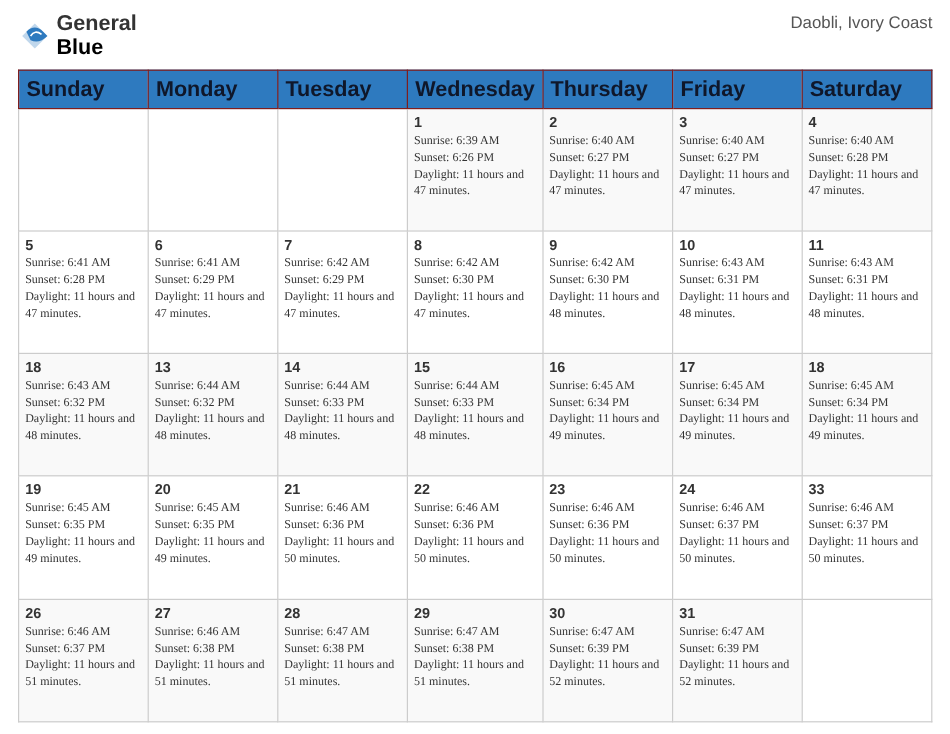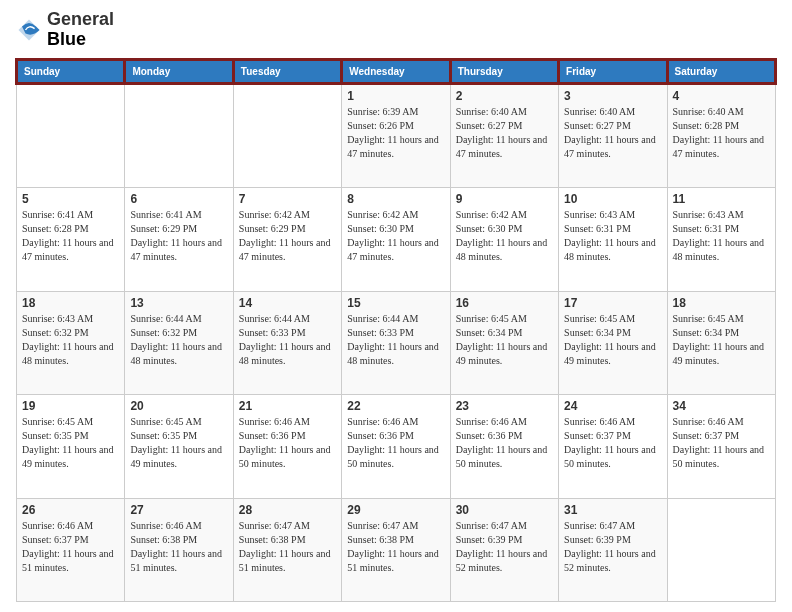--- a/index.html
+++ b/index.html
@@ -51,26 +51,26 @@
       font-size: 14px;
       color: #555;
     }
     .calendar {
       width: 100%;
       border-collapse: collapse;
       flex: 1;
     }
     .calendar thead th {
       background-color: #2e7abf;
-      color: #ffffff;
+      color: #0f172a;
       text-align: left;
       padding: 5px 6px;
-      font-size: 10px;
+      font-size: 18px;
       font-weight: bold;
-      border: 3px solid #7f1d1d;
+      border: 1px solid #7f1d1d;
     }
     .calendar tbody td {
       border: 1px solid #ccc;
       vertical-align: top;
       padding: 4px 5px;
       font-size: 10px;
       color: #333;
       width: calc(100% / 7);
       background: #fff;
     }
@@ -103,20 +103,21 @@
         <path d="M20 5 L35 20 L20 35 L5 20 Z" fill="#2e7abf" opacity="0.3"></path>
         <path d="M10 15 Q20 5 30 15 L35 20 Q25 30 15 25 Z" fill="#2e7abf"></path>
         <path d="M15 20 Q20 12 28 18" stroke="white" stroke-width="2" fill="none"></path>
       </svg>
       <div class="logo-text">
         <span class="logo-general">General</span><br>
         <span class="logo-blue">Blue</span>
       </div>
     </div>
     <div class="title-section">
+      <div class="subtitle">Daobli, Ivory Coast</div>
     </div>
   </div>
 
   <table class="calendar">
     <thead>
       <tr>
       <th>Sunday</th>
           <th>Monday</th>
           <th>Tuesday</th>
           <th>Wednesday</th>
@@ -226,21 +227,21 @@
           </td>
           <td>
             <span class="day-number">23</span>
             <div class="day-info">Sunrise: 6:46 AM<br>Sunset: 6:36 PM<br>Daylight: 11 hours and 50 minutes.</div>
           </td>
           <td>
             <span class="day-number">24</span>
             <div class="day-info">Sunrise: 6:46 AM<br>Sunset: 6:37 PM<br>Daylight: 11 hours and 50 minutes.</div>
           </td>
           <td>
-            <span class="day-number">34</span>
+            <span class="day-number">33</span>
             <div class="day-info">Sunrise: 6:46 AM<br>Sunset: 6:37 PM<br>Daylight: 11 hours and 50 minutes.</div>
           </td>
         </tr>
         <tr>
           <td>
             <span class="day-number">26</span>
             <div class="day-info">Sunrise: 6:46 AM<br>Sunset: 6:37 PM<br>Daylight: 11 hours and 51 minutes.</div>
           </td>
           <td>
             <span class="day-number">27</span>

